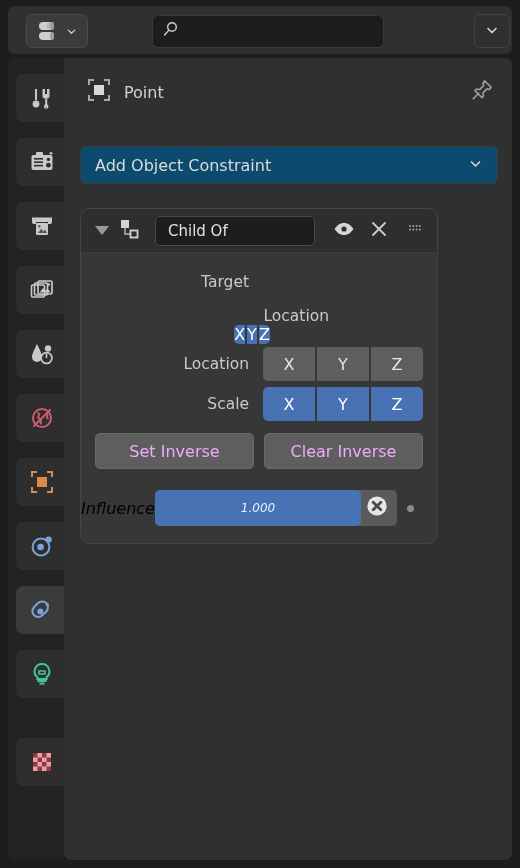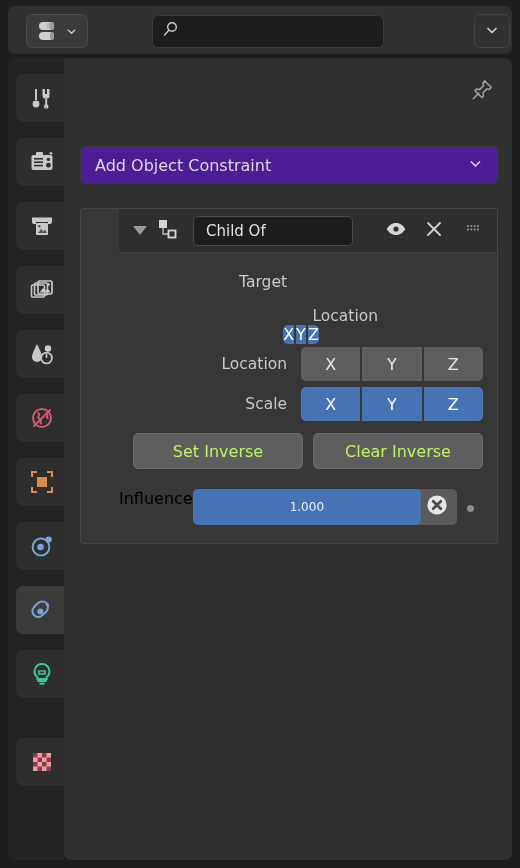--- a/index.html
+++ b/index.html
@@ -133,40 +133,39 @@
     right: 14px; top: 18px;
     width: 32px; height: 32px;
     display: flex; align-items: center; justify-content: center;
   }
 
   
   .add-constraint {
     position: absolute;
     left: 16px; top: 88px;
     width: 418px; height: 38px;
-    background: #4c1d95;
+    background: #0c4a6e;
     border: 1px solid #3d3d3d;
     border-radius: 6px;
     display: flex;
     align-items: center;
     padding: 0 14px;
     justify-content: space-between;
   }
   .add-constraint .lbl { color: #dcdcdc; font-size: 16px; }
 
   
   .cbox {
     position: absolute;
     left: 16px; top: 150px;
-    width: 418px;
+    width: 358px;
     background: #373737;
     border: 1px solid #454545;
-    border-radius: 3px;
+    border-radius: 10px;
     overflow: hidden;
-    padding-left: 38px;
   }
 
   .cbox-header {
     height: 44px;
     background: #2e2e2e;
     display: flex;
     align-items: center;
     padding: 0 10px;
     gap: 8px;
     border-bottom: 1px solid #3d3d3d;
@@ -258,29 +257,31 @@
   }
   .opbtn {
     flex: 1 1 0;
     height: 36px;
     background: #5e5e5e;
     border: 1px solid #6a6a6a;
     border-radius: 5px;
     display: flex;
     align-items: center;
     justify-content: center;
-    color: #bef264;
+    color: #f0abfc;
     font-size: 16px;
   }
 
   .infrow {
     display: flex;
+    align-items: center;
     height: 38px;
     margin-top: 20px;
     padding-right: 14px;
+    font-style: italic;
   }
   .slider {
     flex: 1 1 auto;
     height: 36px;
     border-radius: 5px;
     background: #4772b3;
     display: flex;
     align-items: center;
     justify-content: center;
     color: #e8eefb;
@@ -476,20 +477,29 @@
             <rect x="8.5" y="17.5" width="4.5" height="4.5"></rect>
             <rect x="17.5" y="17.5" width="4.5" height="4.5"></rect>
           </g>
         </svg>
       </span>
     </div>
   </div>
 
   <div class="mainpanel">
 
+    <div class="breadcrumb">
+      <span>
+        <svg width="26" height="26" viewBox="0 0 26 26">
+          <rect x="8" y="8" width="10" height="10" fill="#d8d8d8"></rect>
+          <path d="M3 8 V3 h5 M18 3 h5 v5 M23 18 v5 h-5 M8 23 H3 v-5" fill="none" stroke="#a8a8a8" stroke-width="2"></path>
+        </svg>
+      </span>
+      <span class="breadcrumb-label">Point</span>
+    </div>
 
     <div class="pin-btn">
       <span>
         <svg width="24" height="24" viewBox="0 0 24 24">
           <path d="M14.6 2.8 l6.6 6.6 l-2.2 2.2 l-2.1 -0.7 l-4 4 l0.6 3.1 l-1.6 1.6 l-7 -7
                    l1.6 -1.6 l3.1 0.6 l4 -4 l-0.7 -2.1z" fill="none" stroke="#9c9c9c" stroke-width="1.6" stroke-linejoin="round"></path>
           <line x1="8.6" y1="15.4" x2="3.2" y2="20.8" stroke="#9c9c9c" stroke-width="1.6" stroke-linecap="round"></line>
         </svg>
       </span>
     </div>

